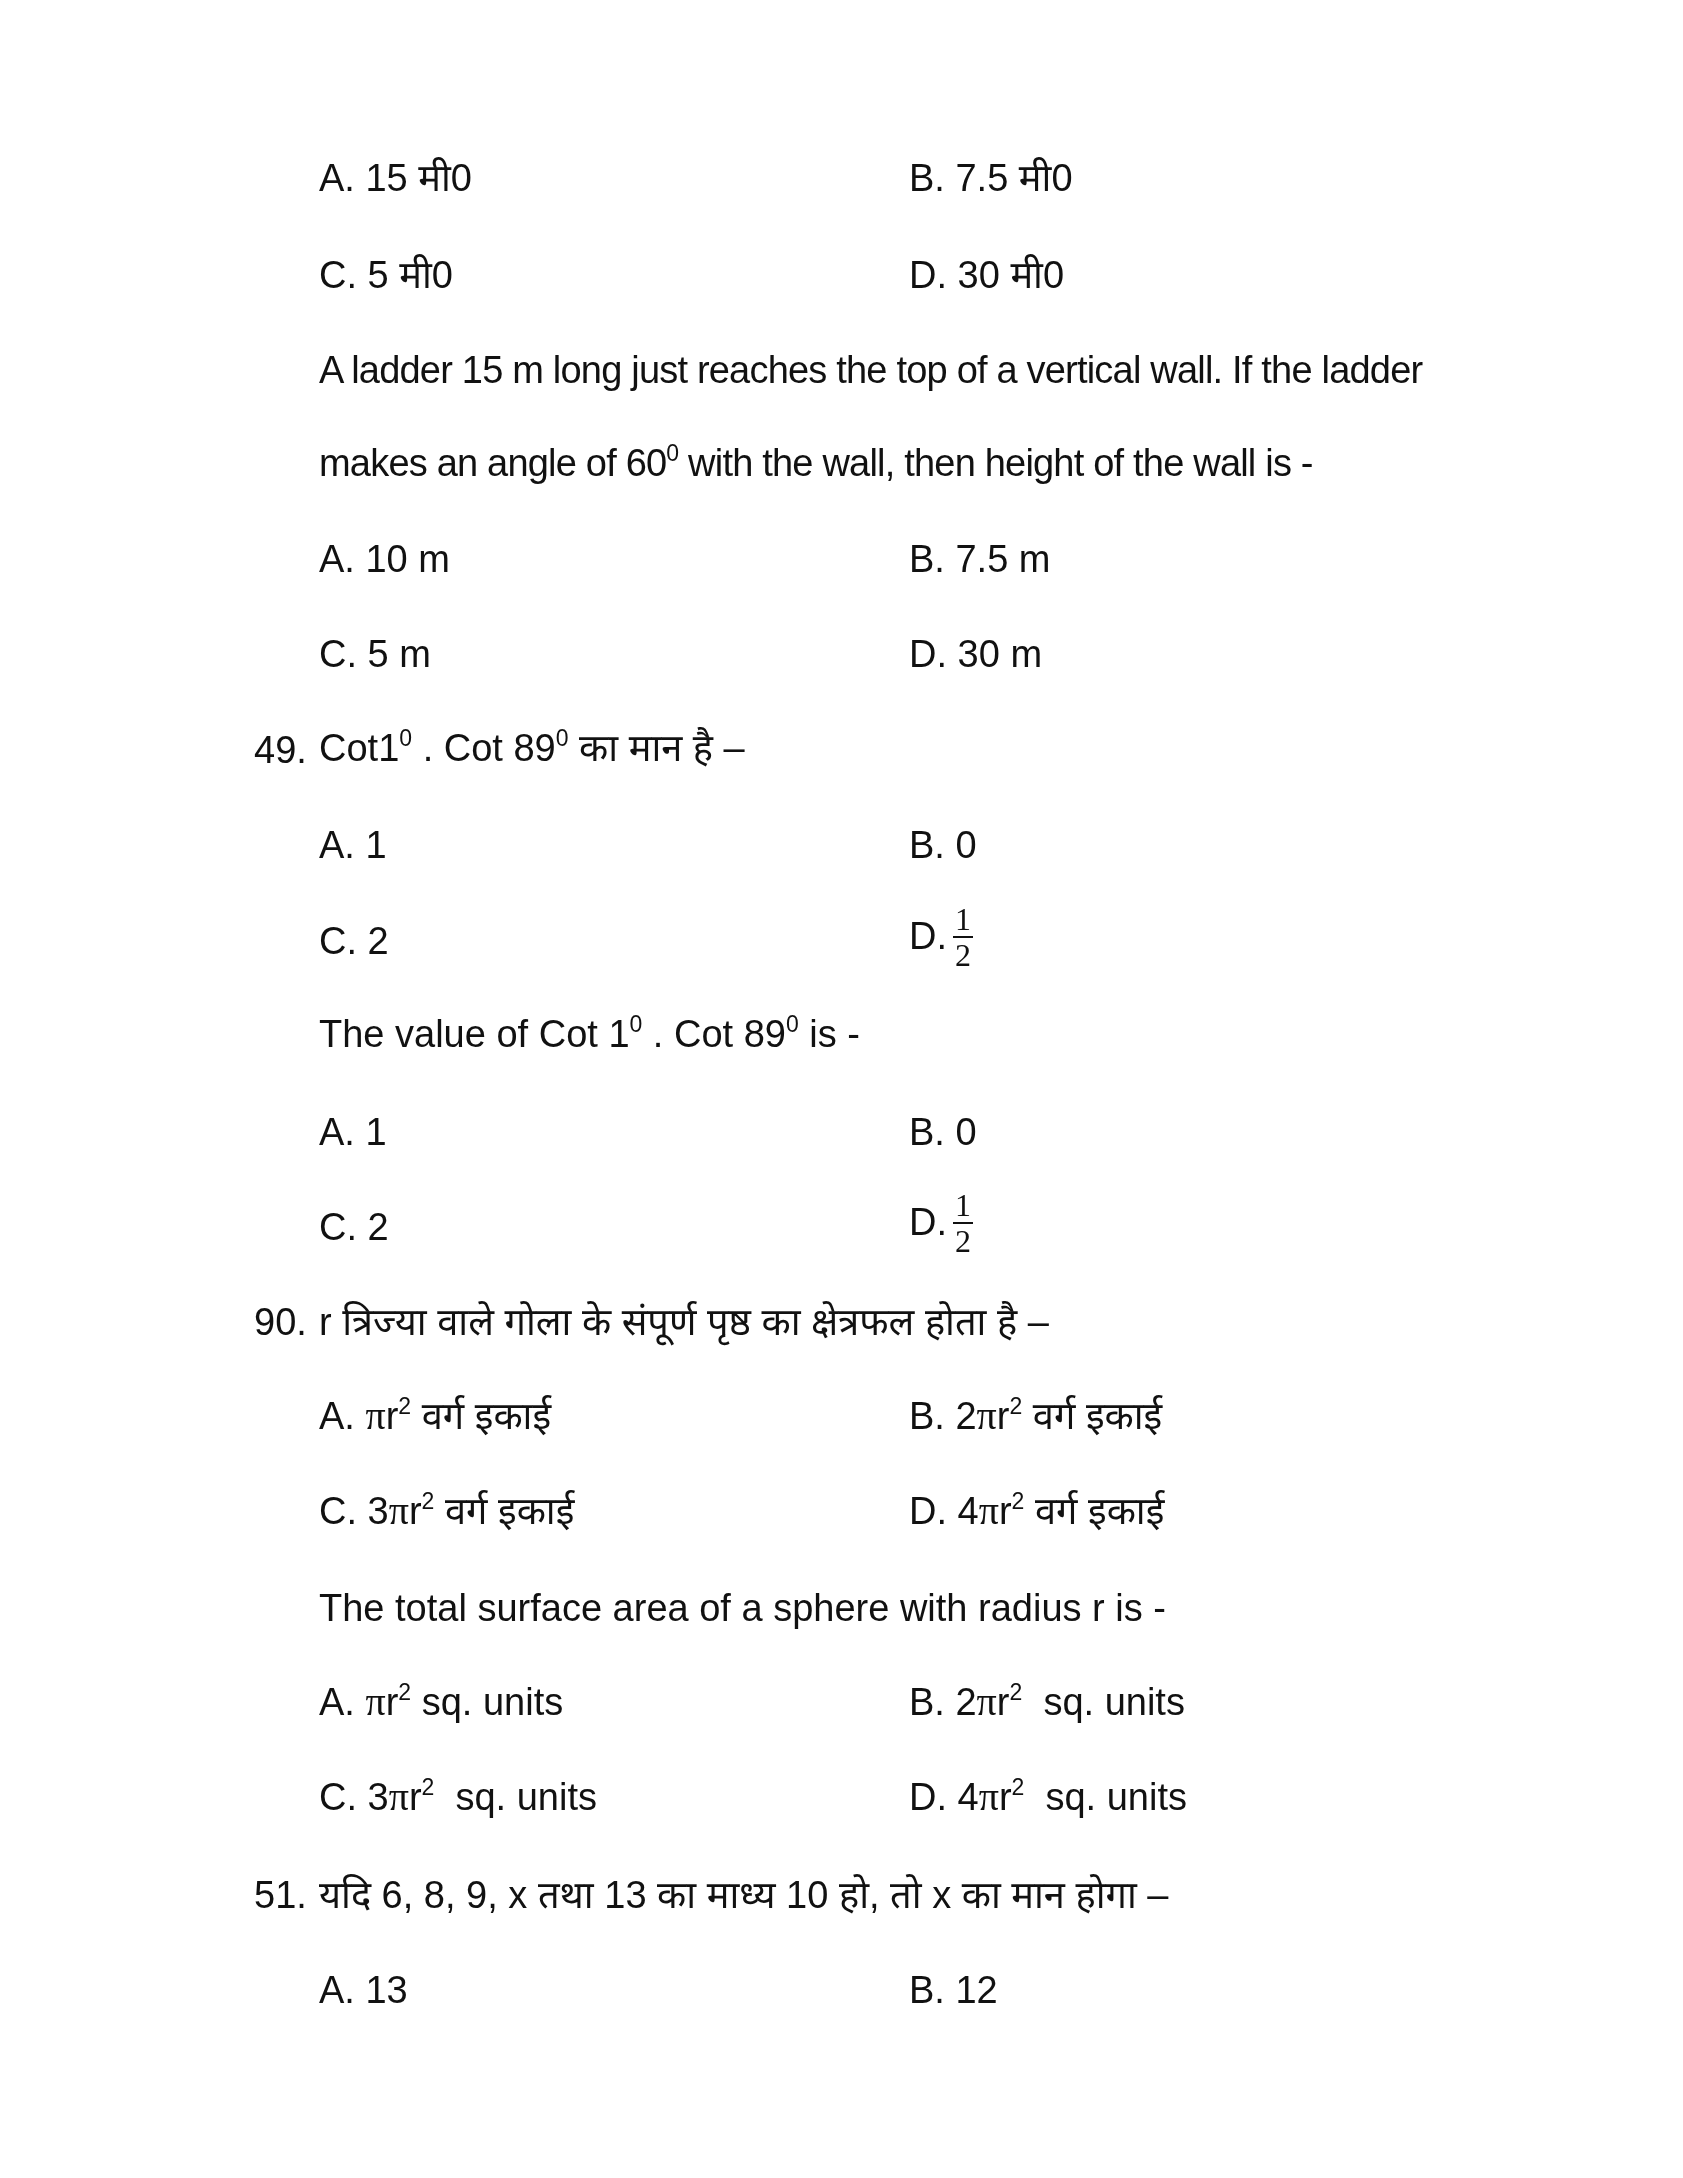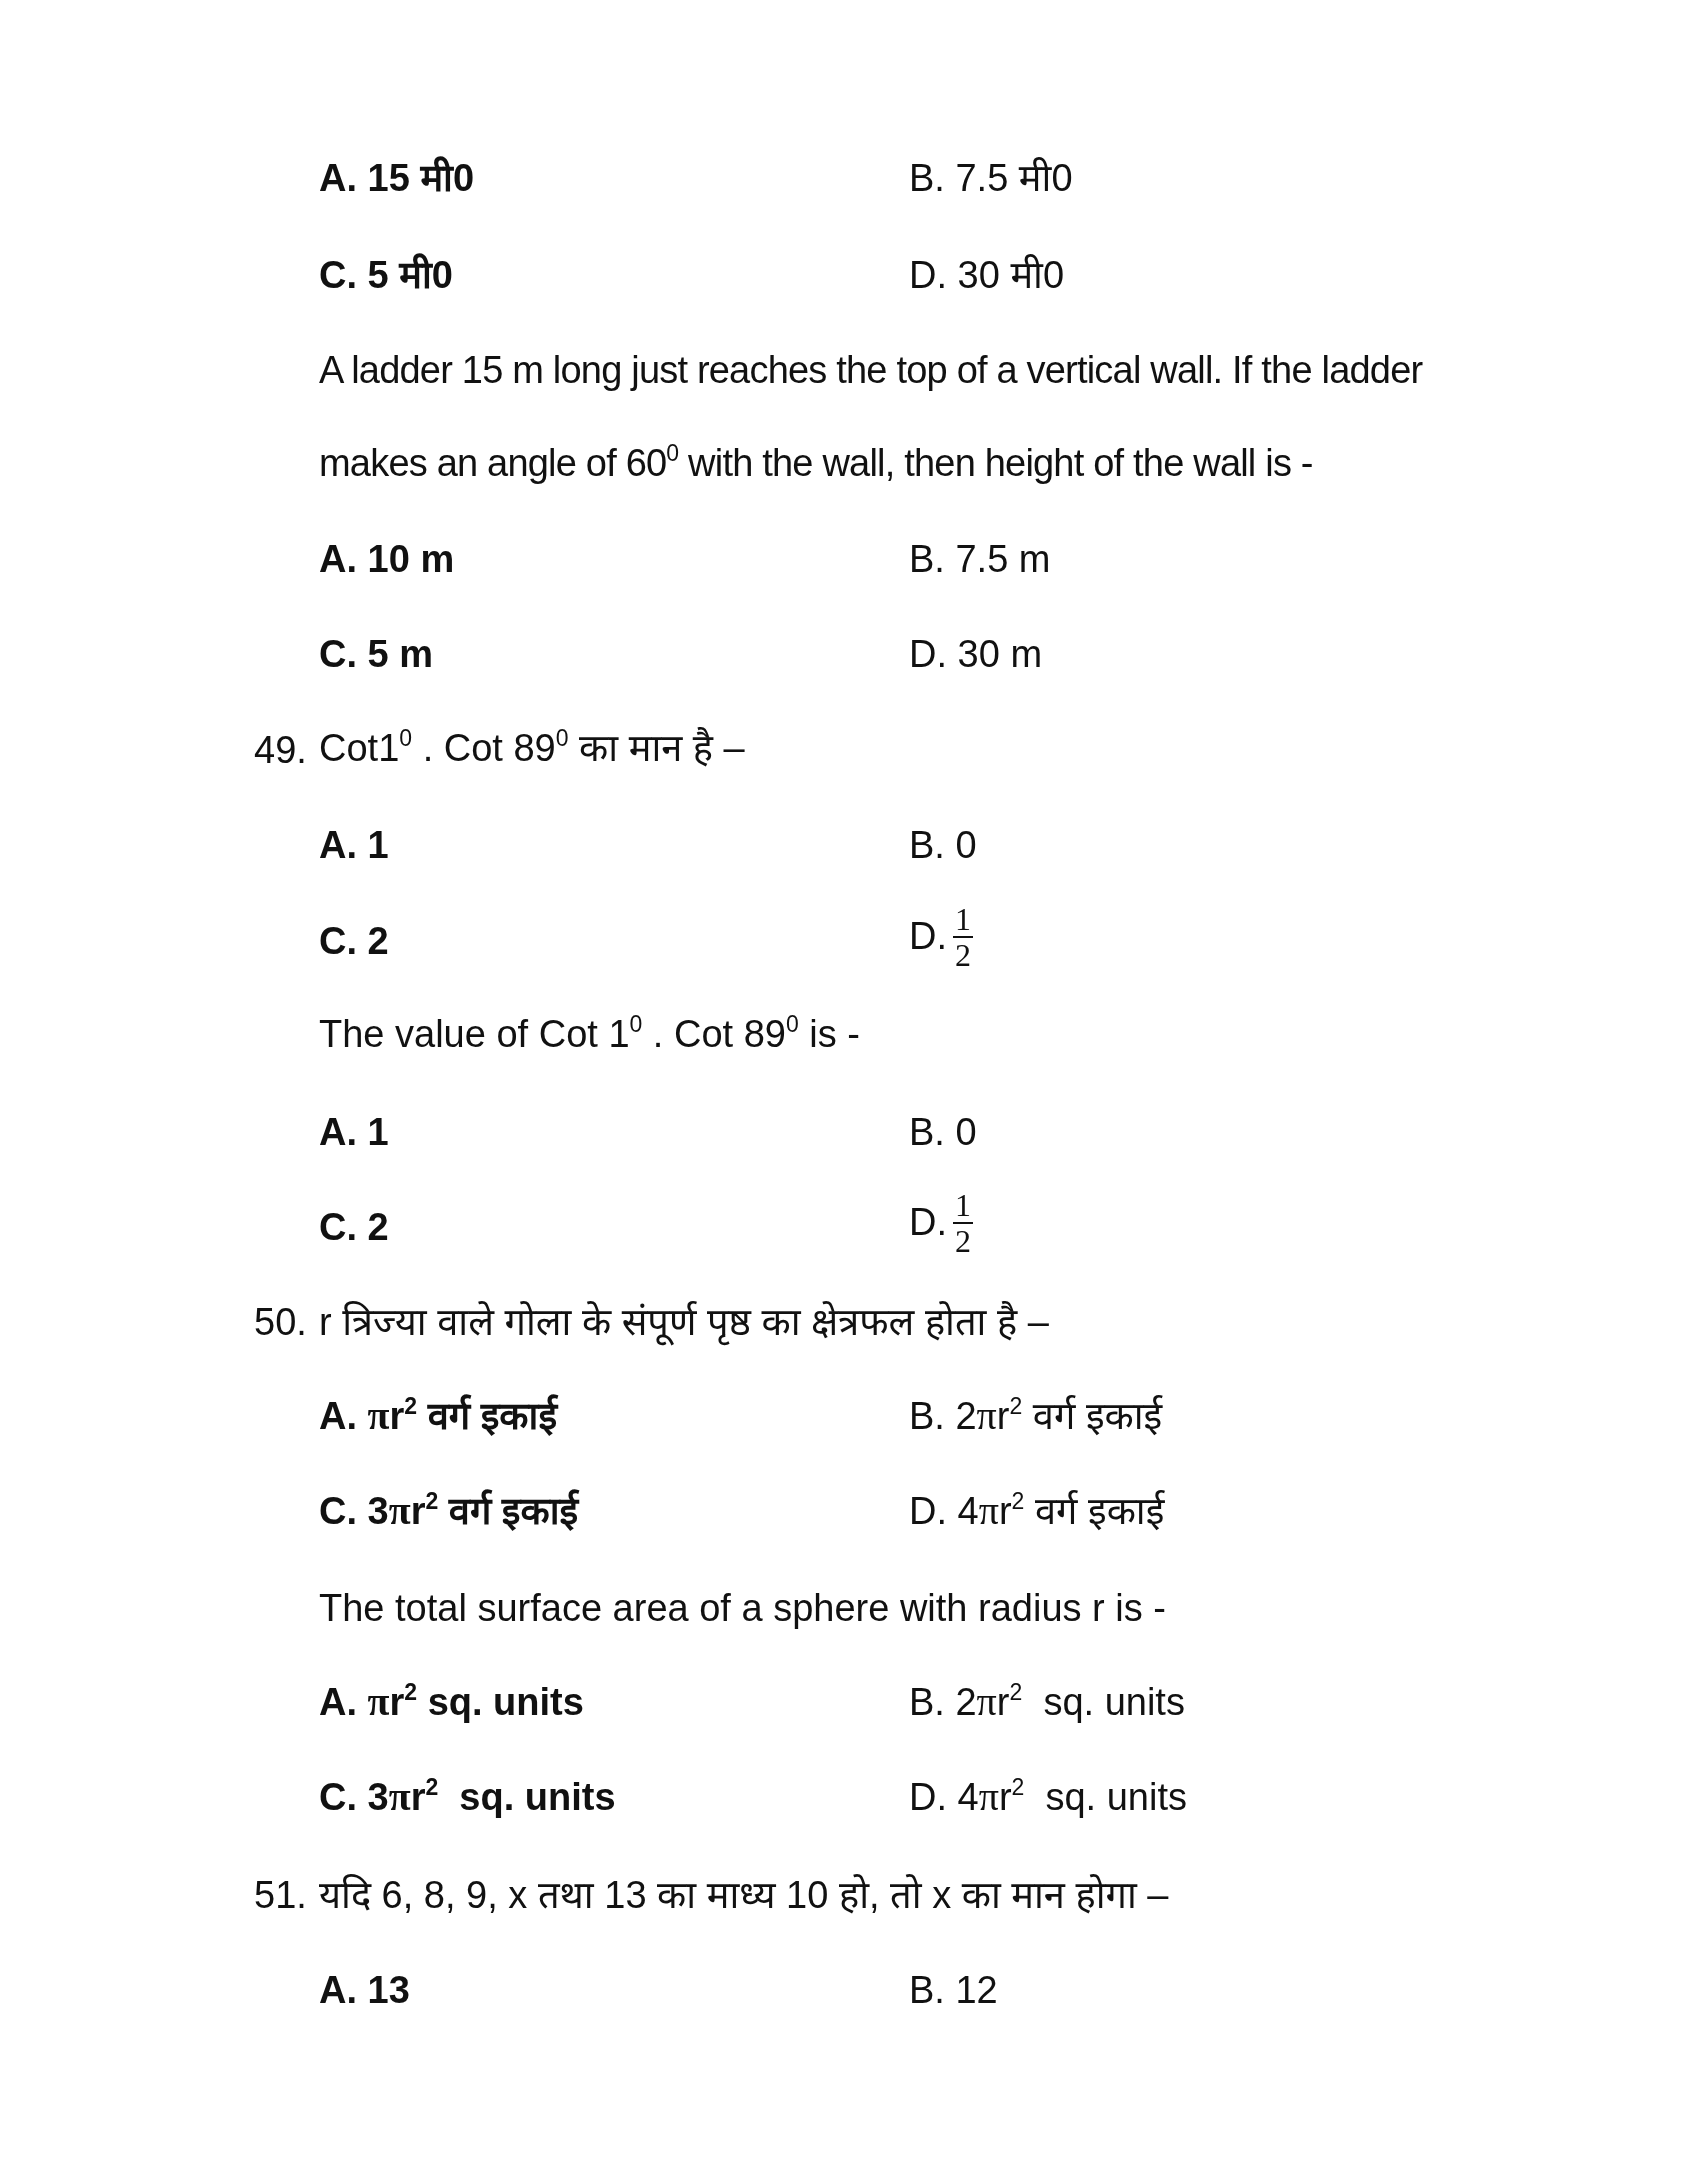--- a/index.html
+++ b/index.html
@@ -1,20 +1,20 @@
 <!DOCTYPE html>
 <html><head>
 <meta charset="utf-8">
 <style>
   html,body{margin:0;padding:0;background:#ffffff;}
   body{width:1683px;height:2178px;position:relative;overflow:hidden;
        font-family:"Liberation Sans","DejaVu Sans",sans-serif;color:#111;}
   .line{position:absolute;font-size:38px;line-height:44px;white-space:nowrap;
         transform:translateY(-50%);}
-  .colA{left:319px;font-weight:bold;}
+  .colA{left:319px;}
   .colB{left:909px;}
   .qnum{left:220px;margin-left:34px;}
   .qtext{left:319px;}
   sup{font-size:23px;vertical-align:0;position:relative;top:-15px;}
   .frac{display:inline-block;vertical-align:middle;text-align:center;
         font-family:"Liberation Serif","DejaVu Serif",serif;font-size:32px;line-height:34px;
         margin-left:6px;position:relative;top:-2px;}
   .frac .num{display:block;border-bottom:2px solid #111;padding:0 2px;}
   .frac .den{display:block;padding:0 2px;}
   .pi{font-family:"Liberation Serif","DejaVu Serif",serif;font-size:40px;}
@@ -43,21 +43,21 @@
 <div class="line colA" style="top:941px"><span>C.</span> <span>2</span></div>
 <div class="line colB" style="top:939px"><span>D.</span><span class="frac"><span class="num">1</span><span class="den">2</span></span></div>
 
 <div class="line qtext" style="top:1036px"><span>The value of Cot 1</span><sup>0</sup><span> . Cot 89</span><sup>0</sup><span> is -</span></div>
 
 <div class="line colA" style="top:1132px"><span>A.</span> <span>1</span></div>
 <div class="line colB" style="top:1132px"><span>B.</span> <span>0</span></div>
 <div class="line colA" style="top:1227px"><span>C.</span> <span>2</span></div>
 <div class="line colB" style="top:1225px"><span>D.</span><span class="frac"><span class="num">1</span><span class="den">2</span></span></div>
 
-<div class="line qnum" style="top:1322px">50.</div>
+<div class="line qnum" style="top:1322px">90.</div>
 <div class="line qtext" style="top:1322px">r त्रिज्या वाले गोला के संपूर्ण पृष्ठ का क्षेत्रफल होता है –</div>
 
 <div class="line colA" style="top:1418px"><span>A.</span> <span></span><span class="pi">π</span>r<sup>2</sup><span> वर्ग इकाई</span></div>
 <div class="line colB" style="top:1418px"><span>B.</span> <span>2</span><span class="pi">π</span>r<sup>2</sup><span> वर्ग इकाई</span></div>
 <div class="line colA" style="top:1513px"><span>C.</span> <span>3</span><span class="pi">π</span>r<sup>2</sup><span> वर्ग इकाई</span></div>
 <div class="line colB" style="top:1513px"><span>D.</span> <span>4</span><span class="pi">π</span>r<sup>2</sup><span> वर्ग इकाई</span></div>
 
 <div class="line qtext" style="top:1608px">The total surface area of a sphere with radius r is -</div>
 
 <div class="line colA" style="top:1704px"><span>A.</span> <span></span><span class="pi">π</span>r<sup>2</sup><span> sq. units</span></div>

